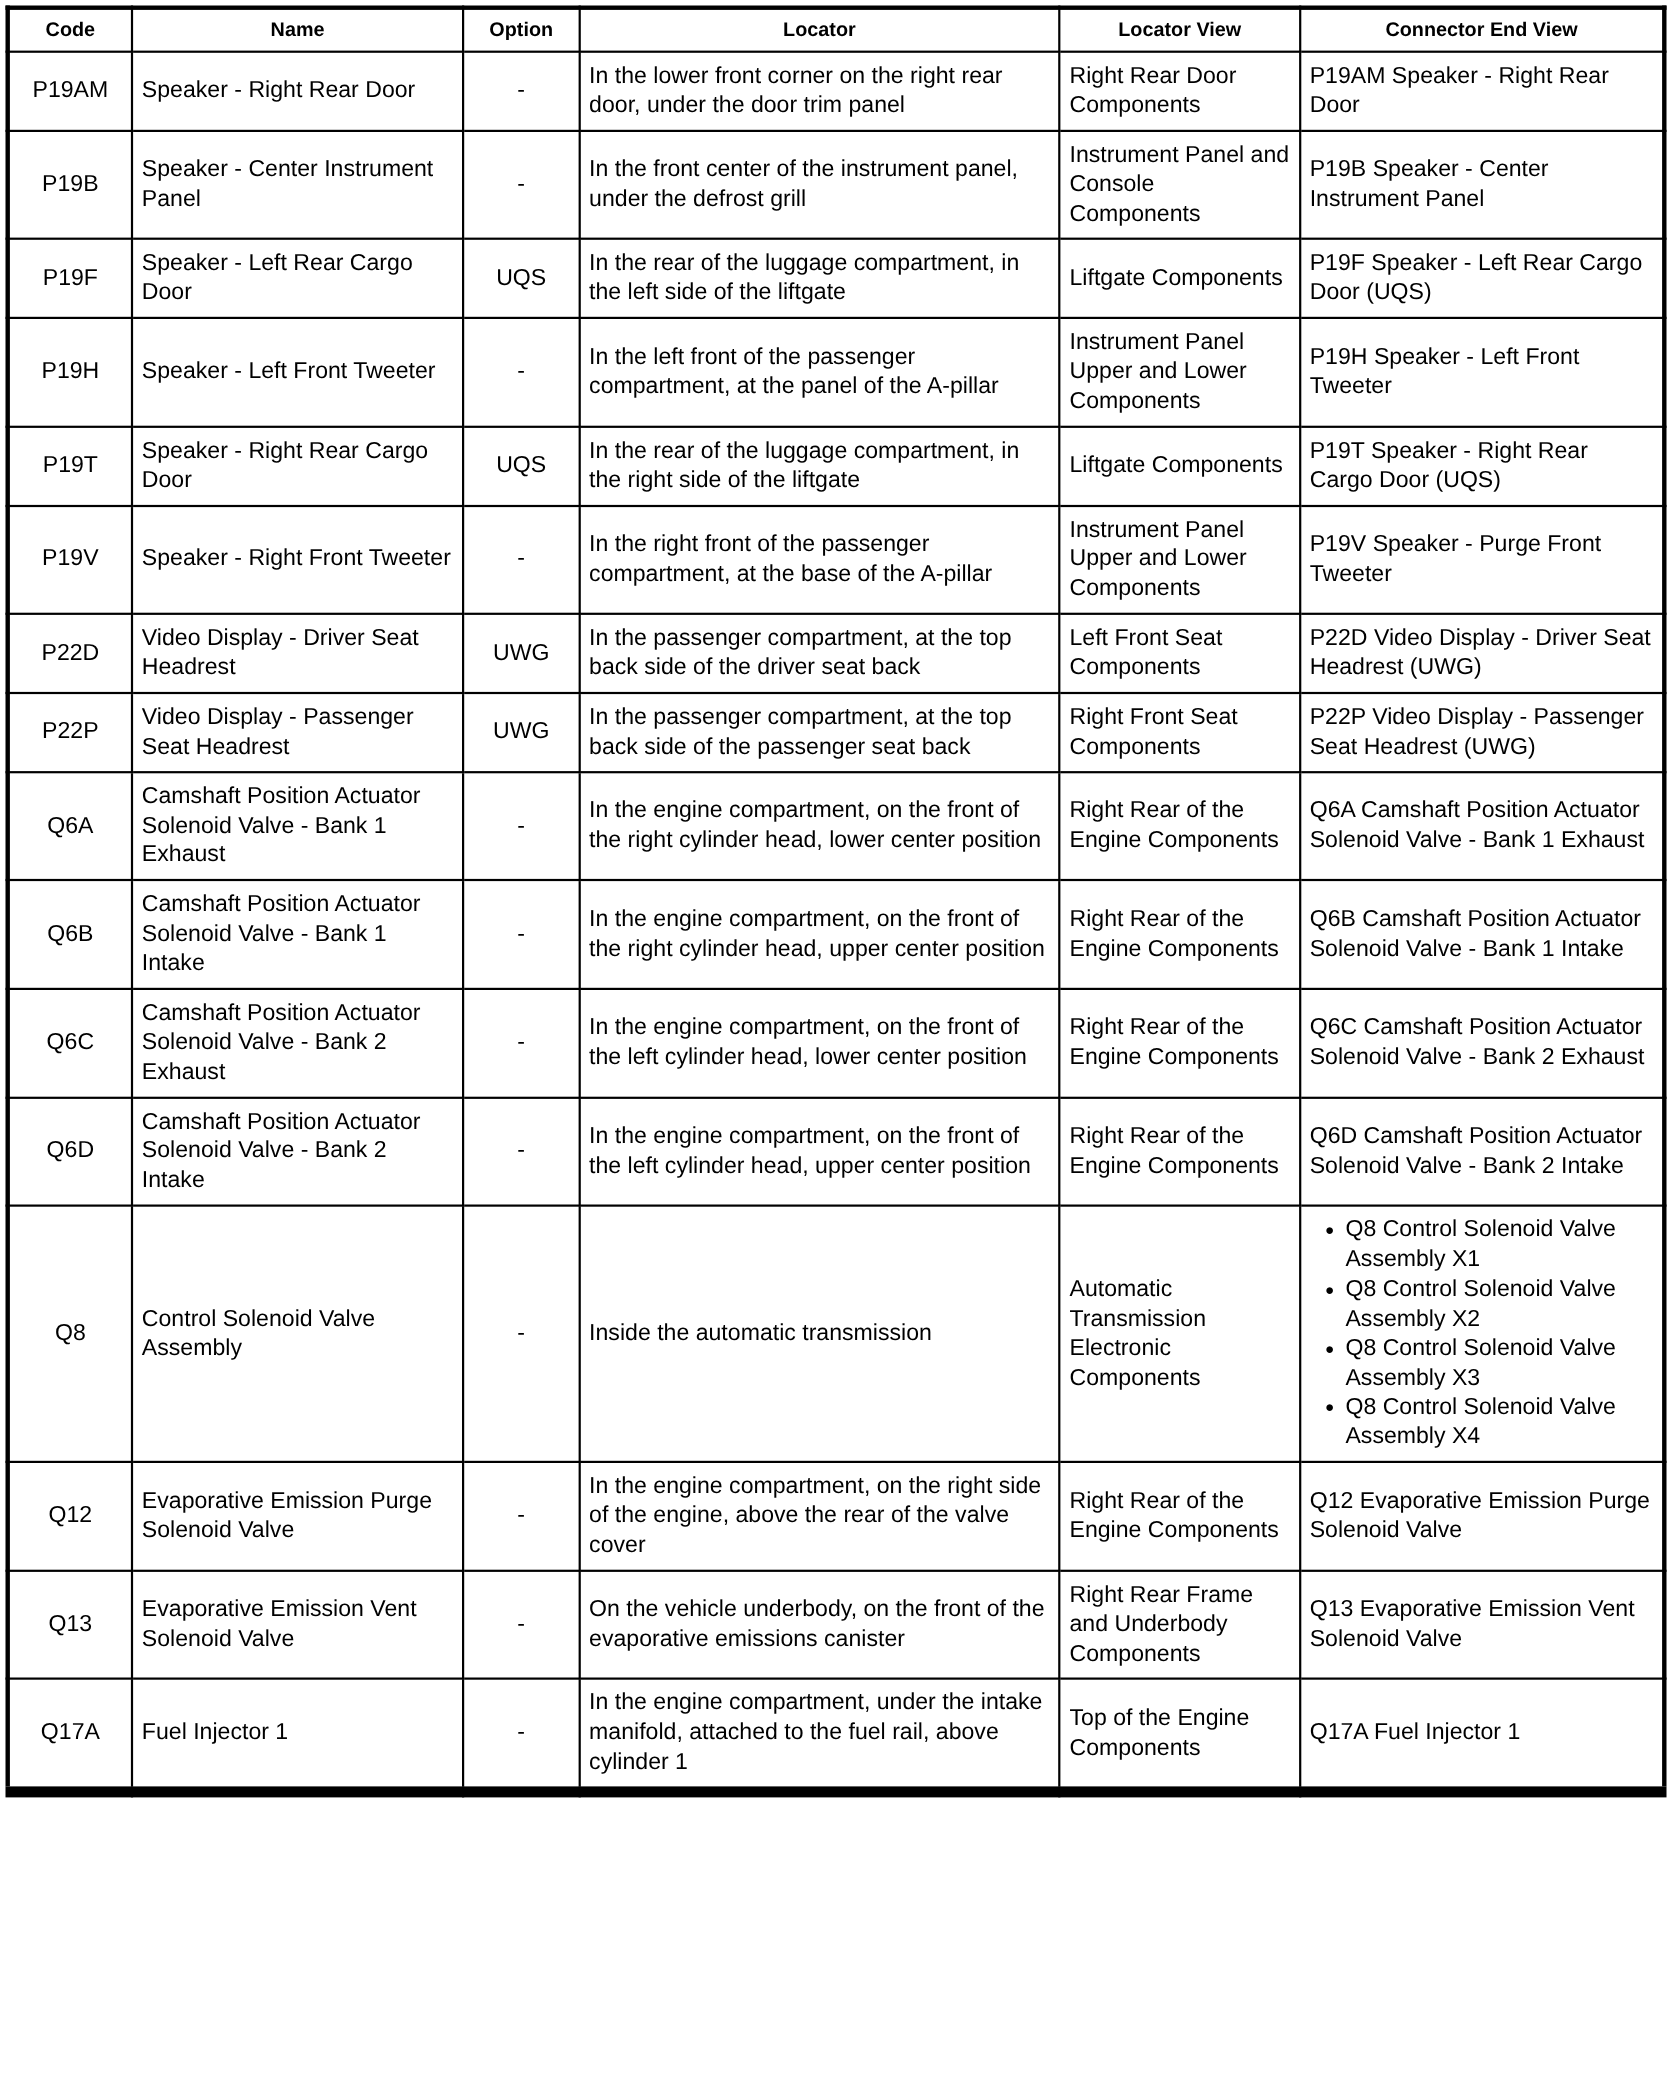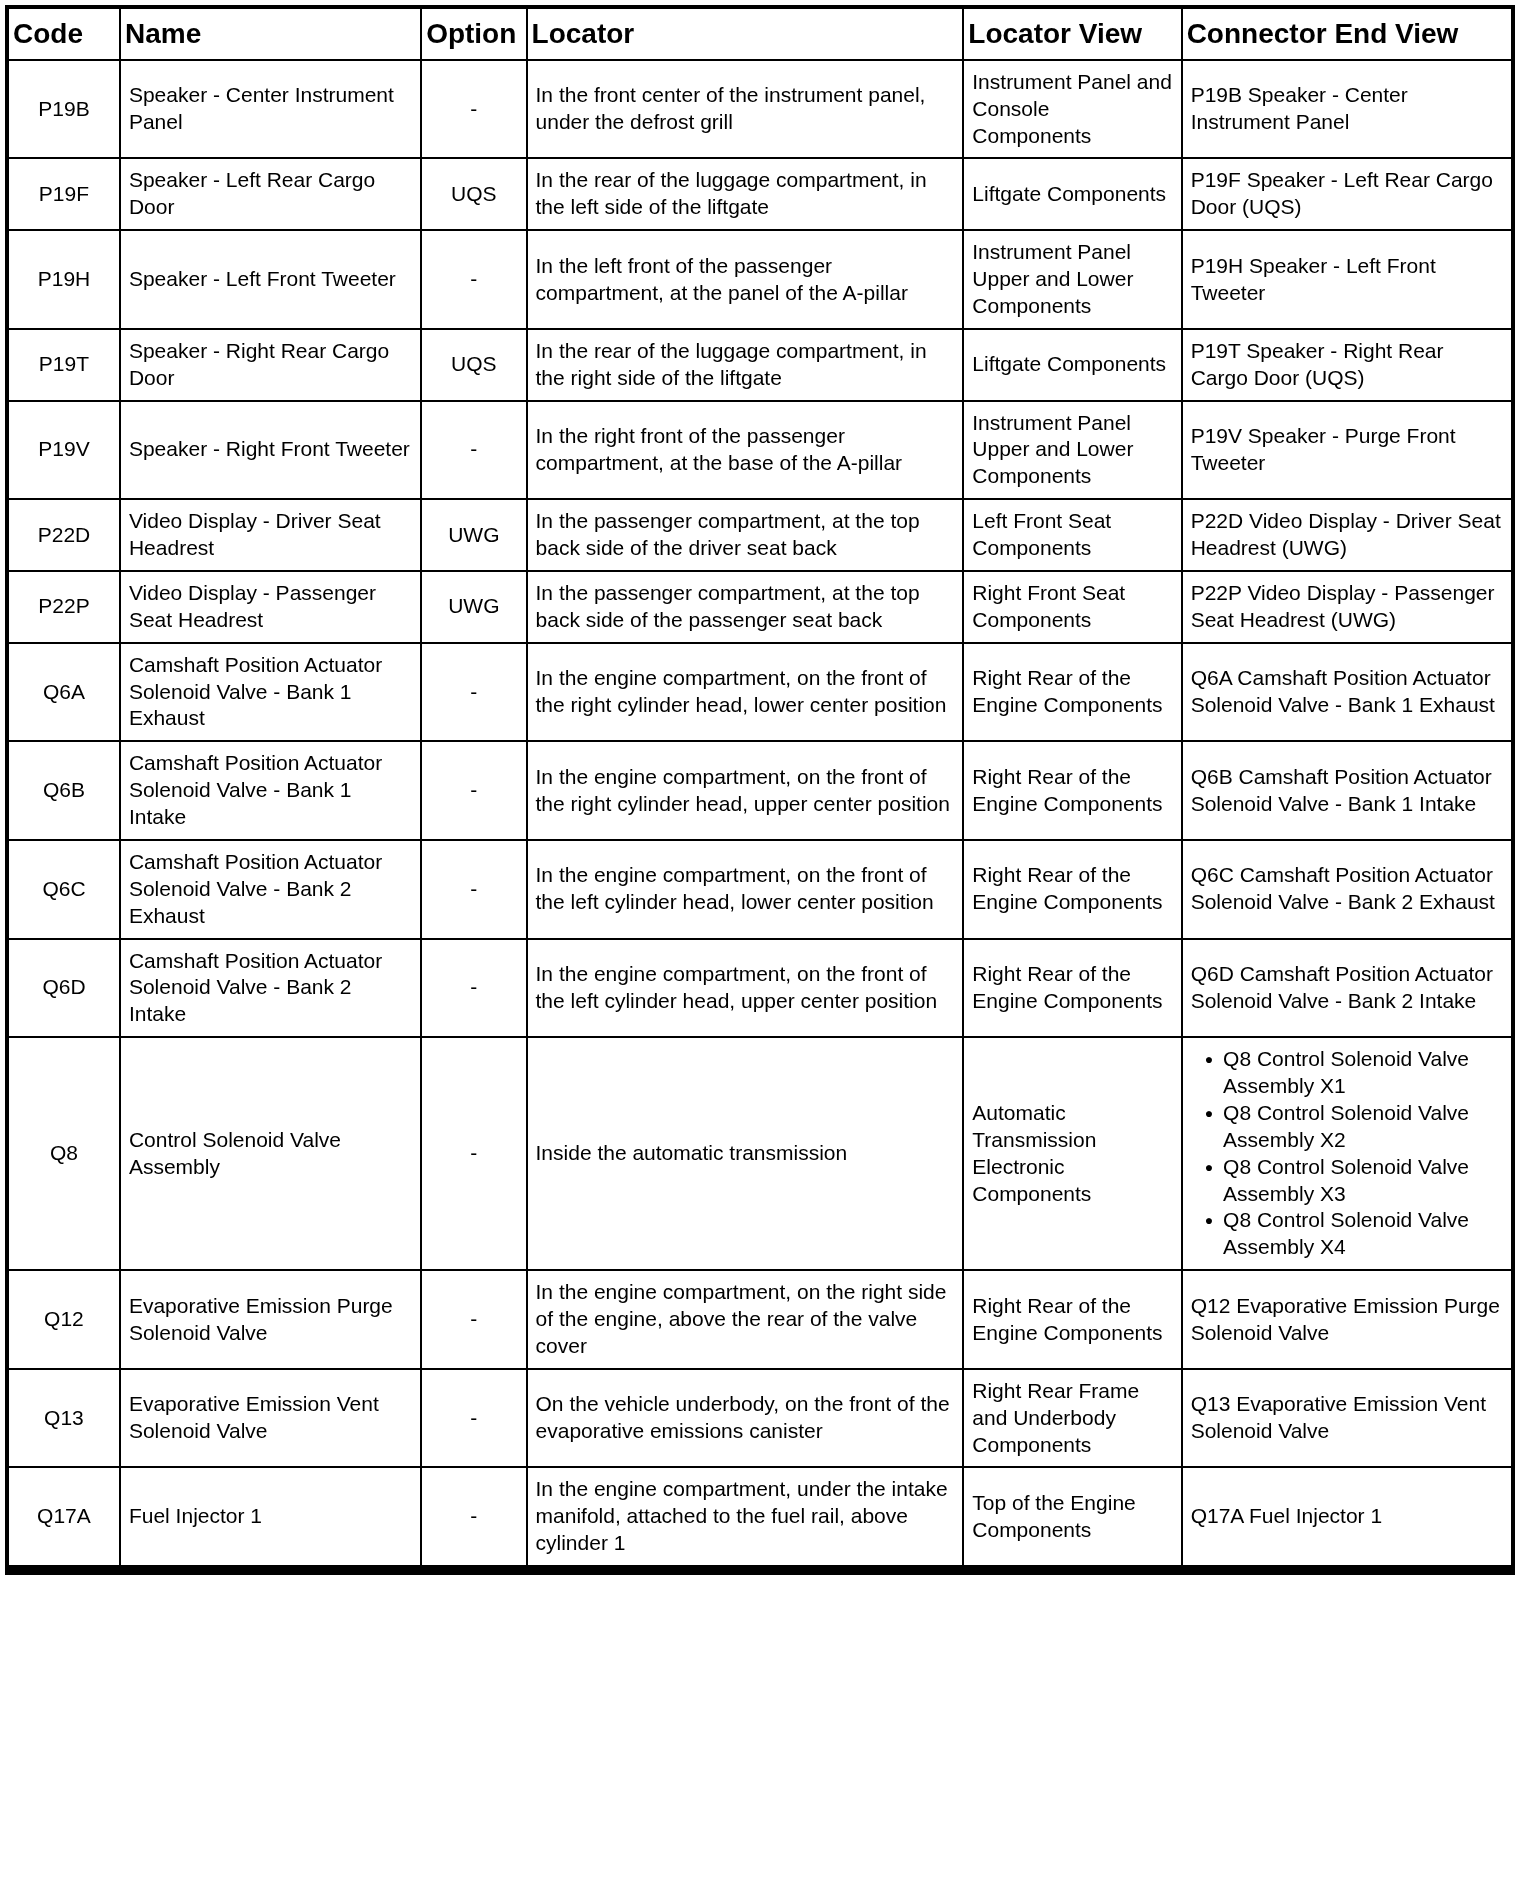--- a/index.html
+++ b/index.html
@@ -26,23 +26,23 @@
   }
   th, td {
     border: 2px solid #000;
     vertical-align: middle;
     font-size: 21px;
     line-height: 1.28;
     padding: 8px 8px;
     word-wrap: break-word;
   }
   th {
-    font-size: 28px;
+    font-size: 18px;
     font-weight: bold;
-    text-align: left;
+    text-align: center;
     padding: 7px 4px;
   }
   td.col-code, td.col-option {
     text-align: center;
     padding-left: 4px;
     padding-right: 4px;
   }
   td.col-name, td.col-location, td.col-locator, td.col-connector {
     text-align: left;
   }
@@ -79,20 +79,28 @@
         <th>Code</th>
         <th>Name</th>
         <th>Option</th>
         <th>Locator</th>
         <th>Locator View</th>
         <th>Connector End View</th>
       </tr>
     </thead>
     <tbody id="table-body">
         <tr>
+    <td class="col-code">P19AM</td>
+    <td class="col-name">Speaker - Right Rear Door</td>
+    <td class="col-option">-</td>
+    <td class="col-location">In the lower front corner on the right rear door, under the door trim panel</td>
+    <td class="col-locator">Right Rear Door Components</td>
+    <td class="col-connector">P19AM Speaker - Right Rear Door</td>
+  </tr>
+        <tr>
     <td class="col-code">P19B</td>
     <td class="col-name">Speaker - Center Instrument Panel</td>
     <td class="col-option">-</td>
     <td class="col-location">In the front center of the instrument panel, under the defrost grill</td>
     <td class="col-locator">Instrument Panel and Console Components</td>
     <td class="col-connector">P19B Speaker - Center Instrument Panel</td>
   </tr>
         <tr>
     <td class="col-code">P19F</td>
     <td class="col-name">Speaker - Left Rear Cargo Door</td>

